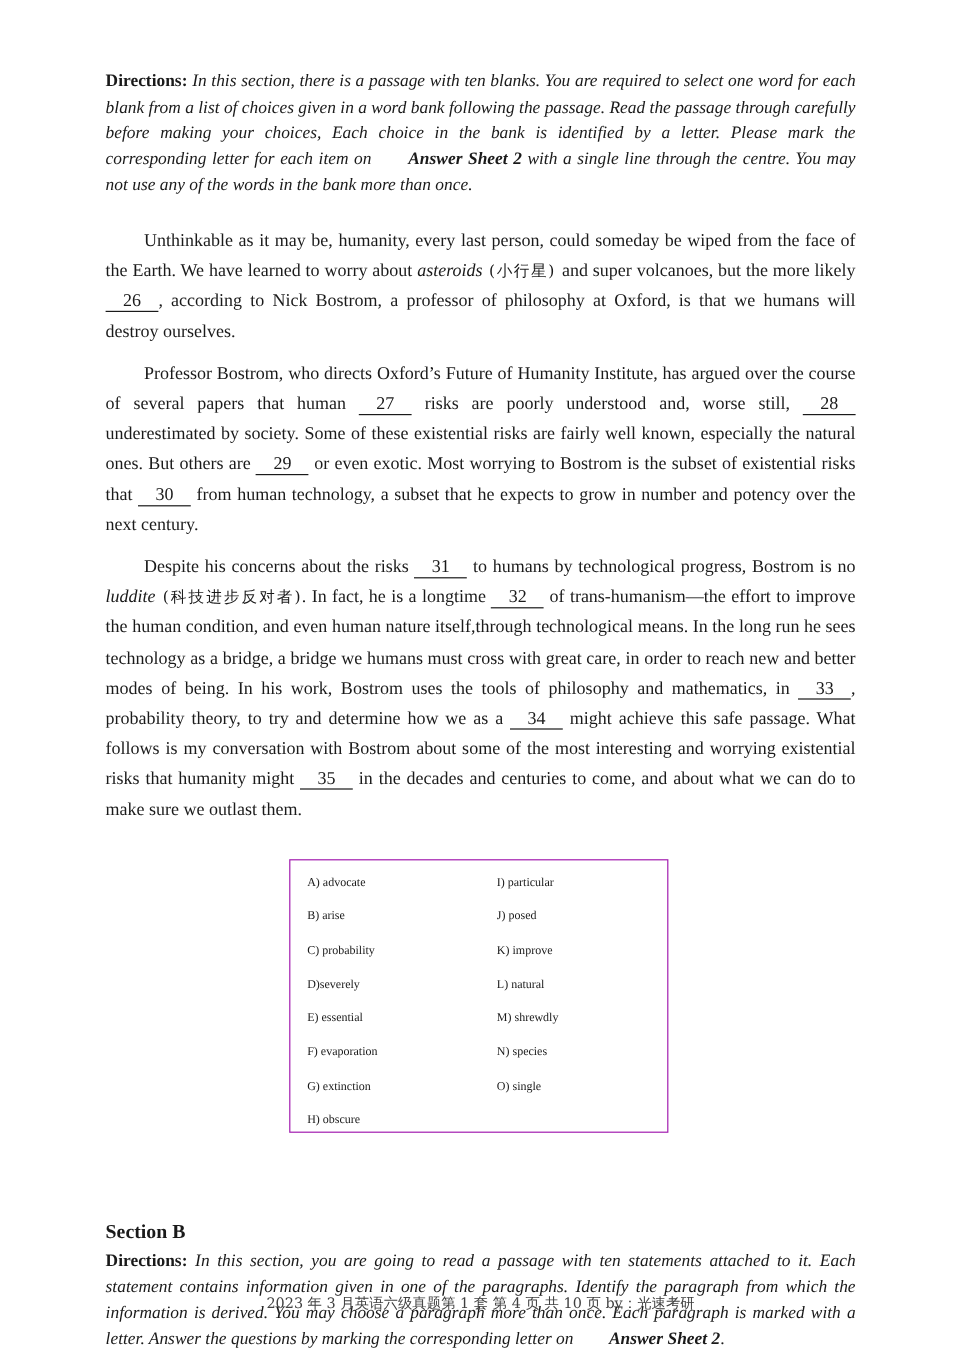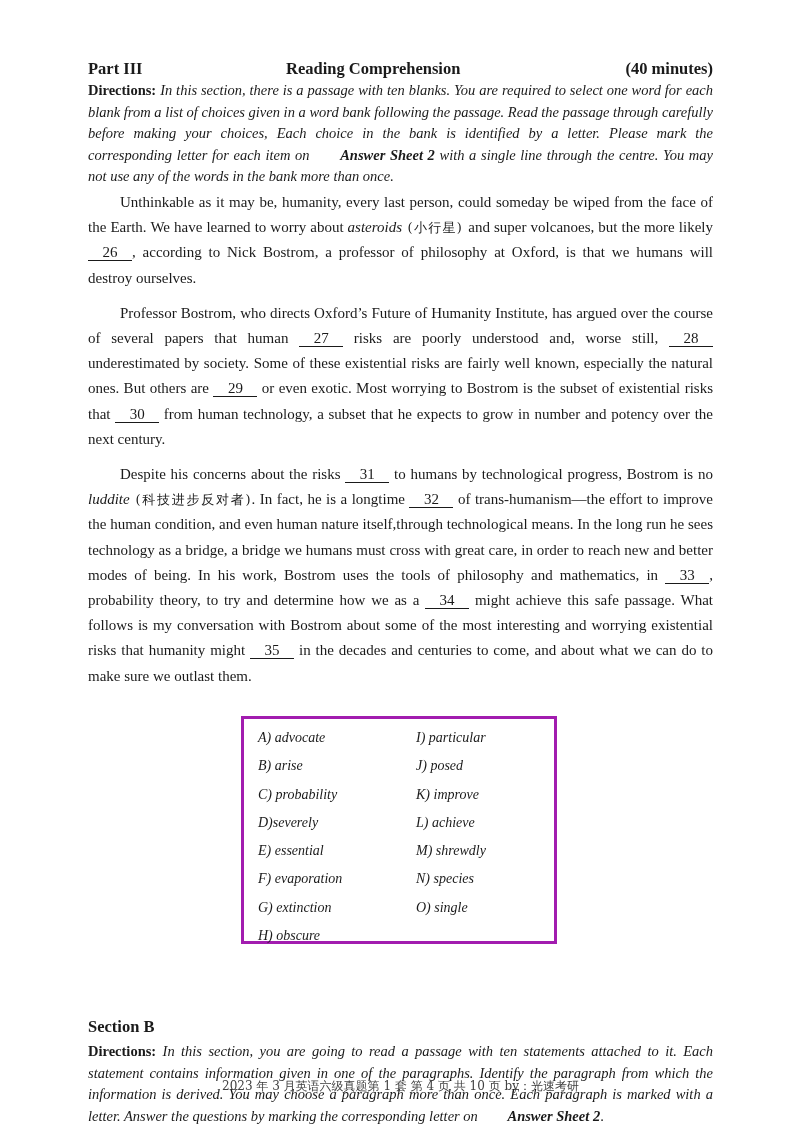--- a/index.html
+++ b/index.html
@@ -18,54 +18,48 @@
     .directions {
       font-size: 14.5px; line-height: 21.6px; text-align: justify; margin: 0;
     }
     .directions b { font-style: normal; }
     .directions i { font-style: italic; }
     .directions b.ans { font-style: italic; font-weight: bold; margin-left: 26px; }
     .passage p {
       font-size: 15px; line-height: 25.2px; text-align: justify;
       text-indent: 32px; margin: 0;
     }
-    .passage { margin-top: 2px; }
+    .passage { margin-top: 23px; }
     .passage p + p { margin-top: 10px; }
     .blank {
       display: inline-block; min-width: 44px; text-align: center;
       border-bottom: 1px solid #1a1a1a; line-height: 16px; text-indent: 0;
     }
     .cn { font-family: "DejaVu Serif", serif; font-size: 13px; letter-spacing: 1px; }
     .wordbank {
       position: absolute; left: 241px; top: 716px; width: 316px; height: 228px;
-      border: 3px solid #a21caf; box-sizing: border-box;
-      font-size: 14px; line-height: 28.3px;
+      border: 1px solid #a21caf; box-sizing: border-box;
+      font-size: 10px; line-height: 28.3px;
       padding-top: 5px;
-      font-style: italic;
     }
     .wordbank .col { position: absolute; top: 5px; }
     .wordbank .col.left { left: 14px; }
     .wordbank .col.right { left: 172px; }
     .wordbank .item { white-space: nowrap; }
     .sectionB { position: absolute; left: 88px; top: 1014px; width: 625px; }
     .footer {
       position: absolute; left: 222px; top: 1078px; width: 400px;
       font-size: 12px; line-height: 16px; white-space: nowrap;
       font-family: "DejaVu Serif", serif; color: #404040;
     }
   </style>
 </head>
 <body>
 
 <div class="page">
-  <div class="header-row">
-    <span>Part III</span>
-    <span class="center">Reading Comprehension</span>
-    <span>(40 minutes)</span>
-  </div>
 
 
   <p class="directions"><b>Directions:</b> <i>In this section, there is a passage with ten blanks. You are required to select one word for each blank from a list of choices given in a word bank following the passage. Read the passage through carefully before making your choices, Each choice in the bank is identified by a letter. Please mark the corresponding letter for each item on </i><b class="ans">Answer Sheet 2</b><i> with a single line through the centre. You may not use any of the words in the bank more than once.</i></p>
 
   <div class="passage">
     <p><span>Unthinkable as it may be, humanity, every last person, could someday be wiped from the face of the Earth. We have learned to worry about </span><i>asteroids</i><span class="cn"> (小行星) </span><span>and super volcanoes, but the more likely </span><span class="blank">26</span><span>, according to Nick Bostrom, a professor of philosophy at Oxford, is that we humans will destroy ourselves.</span></p>
 
     <p><span>Professor Bostrom, who directs Oxford’s Future of Humanity Institute, has argued over the course of several papers that human </span><span class="blank">27</span><span> risks are poorly understood and, worse still, </span><span class="blank">28</span><span> underestimated by society. Some of these existential risks are fairly well known, especially the natural ones. But others are </span><span class="blank">29</span><span> or even exotic. Most worrying to Bostrom is the subset of existential risks that </span><span class="blank">30</span><span> from human technology, a subset that he expects to grow in number and potency over the next century.</span></p>
 
     <p><span>Despite his concerns about the risks </span><span class="blank">31</span><span> to humans by technological progress, Bostrom is no </span><i>luddite</i><span class="cn"> (科技进步反对者)</span><span>. In fact, he is a longtime </span><span class="blank">32</span><span> of trans-humanism—the effort to improve the human condition, and even human nature itself,through technological means. In the long run he sees technology as a bridge, a bridge we humans must cross with great care, in order to reach new and better modes of being. In his work, Bostrom uses the tools of philosophy and mathematics, in </span><span class="blank">33</span><span>, probability theory, to try and determine how we as a </span><span class="blank">34</span><span> might achieve this safe passage. What follows is my conversation with Bostrom about some of the most interesting and worrying existential risks that humanity might </span><span class="blank">35</span><span> in the decades and centuries to come, and about what we can do to make sure we outlast them.</span></p>
@@ -80,21 +74,21 @@
     <div class="item">D)severely</div>
     <div class="item">E) essential</div>
     <div class="item">F) evaporation</div>
     <div class="item">G) extinction</div>
     <div class="item">H) obscure</div>
   </div>
   <div class="col right">
     <div class="item">I) particular</div>
     <div class="item">J) posed</div>
     <div class="item">K) improve</div>
-    <div class="item">L) achieve</div>
+    <div class="item">L) natural</div>
     <div class="item">M) shrewdly</div>
     <div class="item">N) species</div>
     <div class="item">O) single</div>
   </div>
 </div>
 
 <div class="sectionB">
   <div class="section-title">Section B</div>
   <p class="directions" style="margin-top:3px;"><b>Directions:</b> <i>In this section, you are going to read a passage with ten statements attached to it. Each statement contains information given in one of the paragraphs. Identify the paragraph from which the information is derived. You may choose a paragraph more than once. Each paragraph is marked with a letter. Answer the questions by marking the corresponding letter on </i><b class="ans">Answer Sheet 2</b><span>.</span></p>
 </div>

